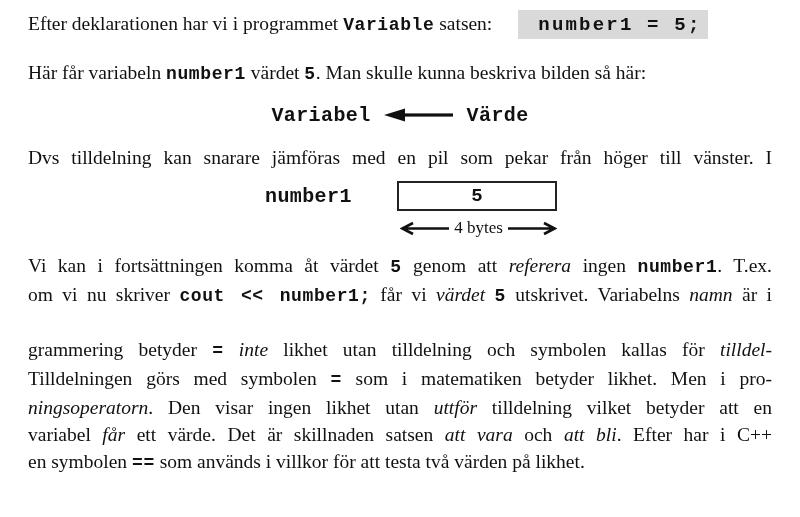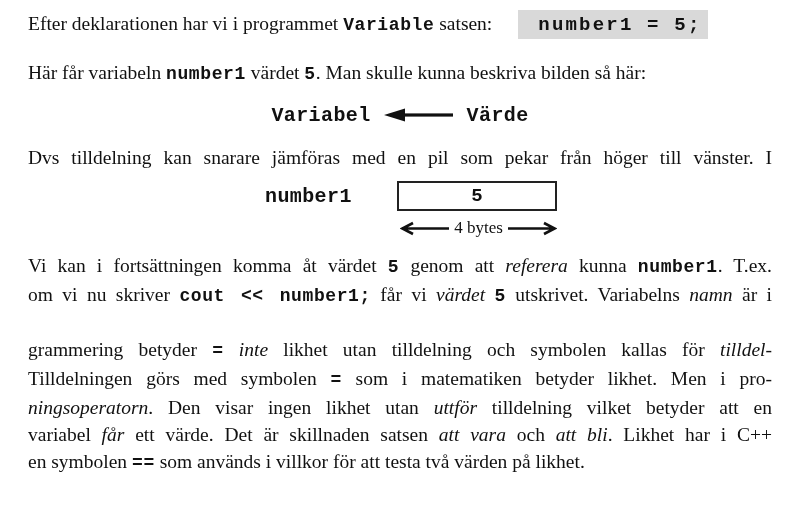--- a/index.html
+++ b/index.html
@@ -149,25 +149,25 @@
         <path d="M49,7.5 H4 M13,2 L2.5,7.5 L13,13" fill="none" stroke="#111" stroke-width="2.6" stroke-linejoin="miter"></path>
       </svg>
       <span class="bytes-label">4 bytes</span>
       <svg width="50" height="15" viewBox="0 0 50 15" aria-hidden="true">
         <path d="M1,7.5 H46 M37,2 L47.5,7.5 L37,13" fill="none" stroke="#111" stroke-width="2.6" stroke-linejoin="miter"></path>
       </svg>
     </div>
   </div>
 
   <div id="p4" class="paragraph">
-      <div class="tline"><span class="seg-r">Vi kan i fortsättningen komma åt värdet </span><span class="seg-c">5</span><span class="seg-r"> genom att </span><span class="seg-i">referera</span><span class="seg-r"> kunna </span><span class="seg-c">number1</span><span class="seg-r">. T.ex.</span></div>
+      <div class="tline"><span class="seg-r">Vi kan i fortsättningen komma åt värdet </span><span class="seg-c">5</span><span class="seg-r"> genom att </span><span class="seg-i">referera</span><span class="seg-r"> ingen </span><span class="seg-c">number1</span><span class="seg-r">. T.ex.</span></div>
       <div class="tline"><span class="seg-r">om vi nu skriver </span><span class="seg-c">cout &lt;&lt; number1;</span><span class="seg-r"> får vi </span><span class="seg-i">värdet</span><span class="seg-r"> </span><span class="seg-c">5</span><span class="seg-r"> utskrivet. Variabelns </span><span class="seg-i">namn</span><span class="seg-r"> är i</span></div>
     </div>
 
   <div id="p5" class="paragraph">
       <div class="tline"><span class="seg-r">grammering betyder </span><span class="seg-c">=</span><span class="seg-r"> </span><span class="seg-i">inte</span><span class="seg-r"> likhet utan tilldelning och symbolen kallas för </span><span class="seg-i">tilldel-</span></div>
       <div class="tline"><span class="seg-r">Tilldelningen görs med symbolen </span><span class="seg-c">=</span><span class="seg-r"> som i matematiken betyder likhet. Men i pro-</span></div>
       <div class="tline"><span class="seg-i">ningsoperatorn</span><span class="seg-r">. Den visar ingen likhet utan </span><span class="seg-i">uttför</span><span class="seg-r"> tilldelning vilket betyder att en</span></div>
-      <div class="tline"><span class="seg-r">variabel </span><span class="seg-i">får</span><span class="seg-r"> ett värde. Det är skillnaden satsen </span><span class="seg-i">att vara</span><span class="seg-r"> och </span><span class="seg-i">att bli</span><span class="seg-r">. Likhet har i C++</span></div>
+      <div class="tline"><span class="seg-r">variabel </span><span class="seg-i">får</span><span class="seg-r"> ett värde. Det är skillnaden satsen </span><span class="seg-i">att vara</span><span class="seg-r"> och </span><span class="seg-i">att bli</span><span class="seg-r">. Efter har i C++</span></div>
       <div class="tline tline-last"><span class="seg-r">en symbolen </span><span class="seg-c">==</span><span class="seg-r"> som används i villkor för att testa två värden på likhet.</span></div>
     </div>
 
 </div>
 
 </body></html>

